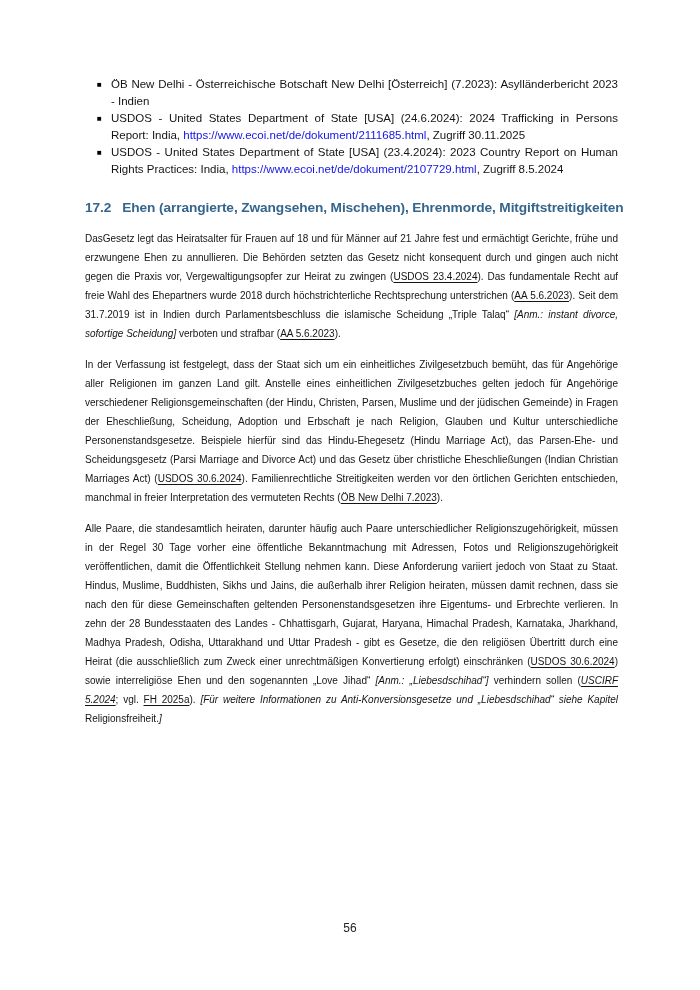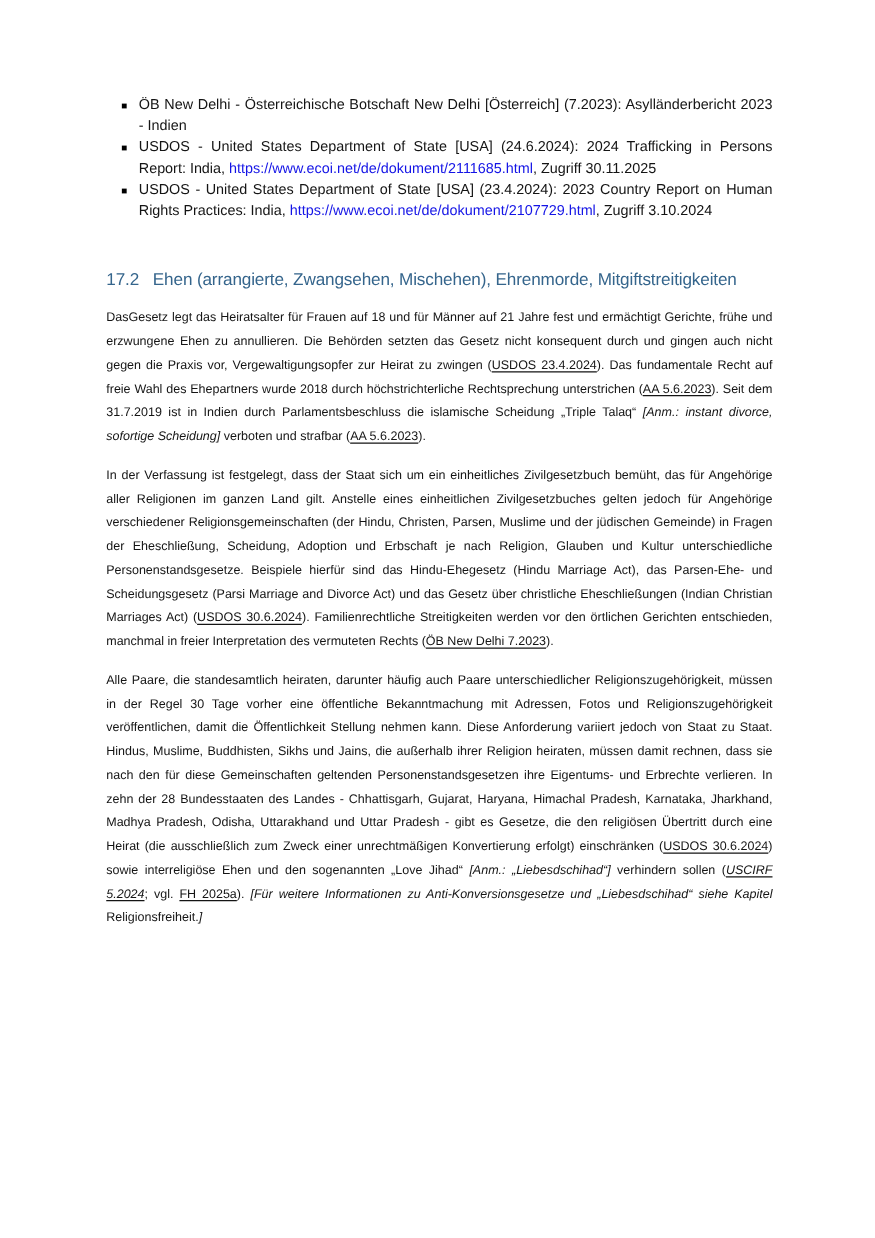--- a/index.html
+++ b/index.html
@@ -18,21 +18,21 @@
   .page{
     position:relative;width:700px;height:990px;box-sizing:border-box;
     padding:76px 82px 0 85px;overflow:hidden;background:var(--bg);
   }
   
   .src-list{list-style:none;margin:0;padding:0 0 0 12px;font-size:11.5px;line-height:17px;}
   .src-item{display:flex;}
   .bullet{flex:0 0 14px;font-size:8px;line-height:17px;color:#000;}
   .src-text{flex:1;text-align:justify;}
   
-  .section-heading{margin:36px 0 0 0;font-size:13.7px;font-weight:normal;
+  .section-heading{margin:20px 0 0 0;font-size:13.7px;font-weight:bold;
     color:var(--heading-blue);line-height:20px;white-space:nowrap;letter-spacing:-0.1px;}
   .section-number{display:inline-block;margin-right:11px;}
   .last-change{margin-top:3px;font-size:12.3px;line-height:16px;color:var(--heading-blue);}
   
   .paragraphs{margin-top:11px;}
   .para{margin:0 0 12px 0;font-size:10px;line-height:19px;text-align:justify;
     hyphens:auto;-webkit-hyphens:auto;}
   .seg{color:inherit;}
   .seg-italic{font-style:italic;}
   .seg-url{color:var(--link-blue);text-decoration:none;cursor:pointer;}
@@ -50,29 +50,30 @@
       <li class="src-item">
         <span class="bullet">■</span>
         <span class="src-text"><span class="seg">ÖB New Delhi - Österreichische Botschaft New Delhi [Österreich] (7.2023): Asylländerbericht 2023 - Indien</span></span>
       </li>
       <li class="src-item">
         <span class="bullet">■</span>
         <span class="src-text"><span class="seg">USDOS - United States Department of State [USA] (24.6.2024): 2024 Trafficking in Persons Report: India, </span><a class="seg seg-url">https://www.ecoi.net/de/dokument/2111685.html</a><span class="seg">, Zugriff 30.11.2025</span></span>
       </li>
       <li class="src-item">
         <span class="bullet">■</span>
-        <span class="src-text"><span class="seg">USDOS - United States Department of State [USA] (23.4.2024): 2023 Country Report on Human Rights Practices: India, </span><a class="seg seg-url">https://www.ecoi.net/de/dokument/2107729.html</a><span class="seg">, Zugriff 3.10.2024</span></span>
+        <span class="src-text"><span class="seg">USDOS - United States Department of State [USA] (23.4.2024): 2023 Country Report on Human Rights Practices: India, </span><a class="seg seg-url">https://www.ecoi.net/de/dokument/2107729.html</a><span class="seg">, Zugriff 8.5.2024</span></span>
       </li>
     </ul>
 
   <h2 class="section-heading">
     <span class="section-number">17.2</span><span class="section-title">Ehen (arrangierte, Zwangsehen, Mischehen), Ehrenmorde, Mitgiftstreitigkeiten</span>
   </h2>
 
 
   <div class="paragraphs">
       <p class="para"><span class="seg">DasGesetz legt das Heiratsalter für Frauen auf 18 und für Männer auf 21 Jahre fest und ermächtigt Gerichte, frühe und erzwungene Ehen zu annullieren. Die Behörden setzten das Gesetz nicht konsequent durch und gingen auch nicht gegen die Praxis vor, Vergewaltigungsopfer zur Heirat zu zwingen (</span><a class="seg seg-ref">USDOS 23.4.2024</a><span class="seg">). Das fundamentale Recht auf freie Wahl des Ehepartners wurde 2018 durch höchstrichterliche Rechtsprechung unterstrichen (</span><a class="seg seg-ref">AA 5.6.2023</a><span class="seg">). Seit dem 31.7.2019 ist in Indien durch Parlamentsbeschluss die islamische Scheidung „Triple Talaq“ </span><span class="seg seg-italic">[Anm.: instant divorce, sofortige Scheidung]</span><span class="seg"> verboten und strafbar (</span><a class="seg seg-ref">AA 5.6.2023</a><span class="seg">).</span></p>
       <p class="para"><span class="seg">In der Verfassung ist festgelegt, dass der Staat sich um ein einheitliches Zivilgesetzbuch bemüht, das für Angehörige aller Religionen im ganzen Land gilt. Anstelle eines einheitlichen Zivilgesetzbuches gelten jedoch für Angehörige verschiedener Religionsgemeinschaften (der Hindu, Christen, Parsen, Muslime und der jüdischen Gemeinde) in Fragen der Eheschließung, Scheidung, Adoption und Erbschaft je nach Religion, Glauben und Kultur unterschiedliche Personenstandsgesetze. Beispiele hierfür sind das Hindu-Ehegesetz (Hindu Marriage Act), das Parsen-Ehe- und Scheidungsgesetz (Parsi Marriage and Divorce Act) und das Gesetz über christliche Eheschließungen (Indian Christian Marriages Act) (</span><a class="seg seg-ref">USDOS 30.6.2024</a><span class="seg">). Familienrechtliche Streitigkeiten werden vor den örtlichen Gerichten entschieden, manchmal in freier Interpretation des vermuteten Rechts (</span><a class="seg seg-ref">ÖB New Delhi 7.2023</a><span class="seg">).</span></p>
       <p class="para"><span class="seg">Alle Paare, die standesamtlich heiraten, darunter häufig auch Paare unterschiedlicher Religionszugehörigkeit, müssen in der Regel 30 Tage vorher eine öffentliche Bekanntmachung mit Adressen, Fotos und Religionszugehörigkeit veröffentlichen, damit die Öffentlichkeit Stellung nehmen kann. Diese Anforderung variiert jedoch von Staat zu Staat. Hindus, Muslime, Buddhisten, Sikhs und Jains, die außerhalb ihrer Religion heiraten, müssen damit rechnen, dass sie nach den für diese Gemeinschaften geltenden Personenstandsgesetzen ihre Eigentums- und Erbrechte verlieren. In zehn der 28 Bundesstaaten des Landes - Chhattisgarh, Gujarat, Haryana, Himachal Pradesh, Karnataka, Jharkhand, Madhya Pradesh, Odisha, Uttarakhand und Uttar Pradesh - gibt es Gesetze, die den religiösen Übertritt durch eine Heirat (die ausschließlich zum Zweck einer unrechtmäßigen Konvertierung erfolgt) einschränken (</span><a class="seg seg-ref">USDOS 30.6.2024</a><span class="seg">) sowie interreligiöse Ehen und den sogenannten „Love Jihad“ </span><span class="seg seg-italic">[Anm.: „Liebesdschihad“]</span><span class="seg"> verhindern sollen (</span><a class="seg seg-ref seg-italic">USCIRF 5.2024</a><span class="seg">; vgl. </span><a class="seg seg-ref">FH 2025a</a><span class="seg">). </span><span class="seg seg-italic">[Für weitere Informationen zu Anti-Konversionsgesetze und „Liebesdschihad“ siehe Kapitel </span><span class="seg">Religionsfreiheit.</span><span class="seg seg-italic">]</span></p>
     </div>
 
+  <div class="page-number">56</div>
 
 </div>
 
 </body></html>

